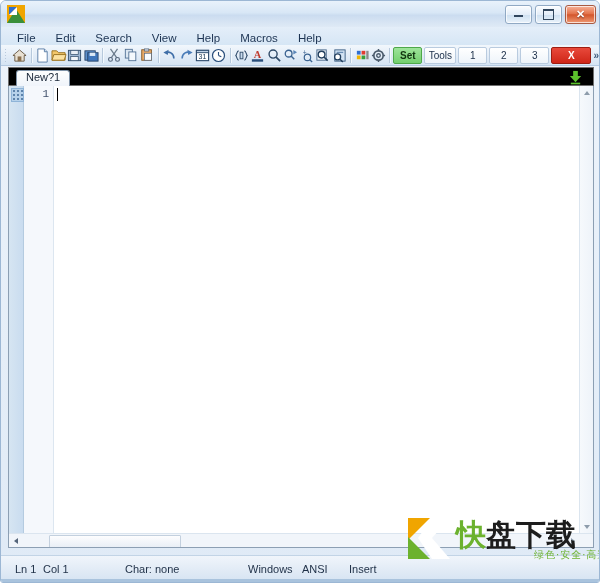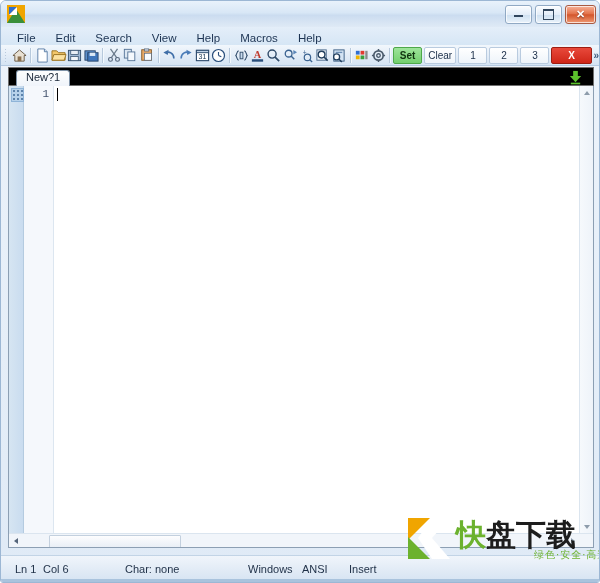--- a/index.html
+++ b/index.html
@@ -404,21 +404,21 @@
           <line x1="8" y1="1" x2="8" y2="3"></line>
             <line x1="8" y1="13" x2="8" y2="15"></line>
           <line x1="1" y1="8" x2="3" y2="8"></line>
             <line x1="13" y1="8" x2="15" y2="8"></line>
         </g>
       </svg>
     </div>
     <div class="tb-sep"></div>
 
     <div class="tb-txt set">Set</div>
-    <div class="tb-txt">Clear</div>
+    <div class="tb-txt">Tools</div>
     <div class="tb-txt">1</div>
     <div class="tb-txt">2</div>
     <div class="tb-txt">3</div>
     <div class="tb-txt x">X</div>
 
     <div class="tb-chev">»</div>
   </div>
 
   <div class="tabbar">
     <div class="tab">
@@ -472,21 +472,21 @@
         <polygon points="26,2 44,2 26,22 44,43 26,43 12,22" fill="#ffffff"></polygon>
         <polygon points="27,4 41,4 25,22 41,41 27,41 14,22" fill="#ffffff"></polygon>
       </svg>
     </span>
     <span class="wm-cn"><span>快</span><span class="dark">盘下载</span></span>
     <span class="wm-sub">绿色·安全·高速</span>
   </div>
 
   <div class="statusbar">
     <span class="sb-cell" style="left:14px;">Ln 1</span>
-    <span class="sb-cell" style="left:42px;">Col 6</span>
+    <span class="sb-cell" style="left:42px;">Col 1</span>
     <span class="sb-cell" style="left:124px;">Char: none</span>
     <span class="sb-cell" style="left:247px;">Windows</span>
     <span class="sb-cell" style="left:301px;">ANSI</span>
     <span class="sb-cell" style="left:348px;">Insert</span>
     <span class="sb-grip"></span>
   </div>
 
   <div class="bottom-edge"></div>
 </div>
 

